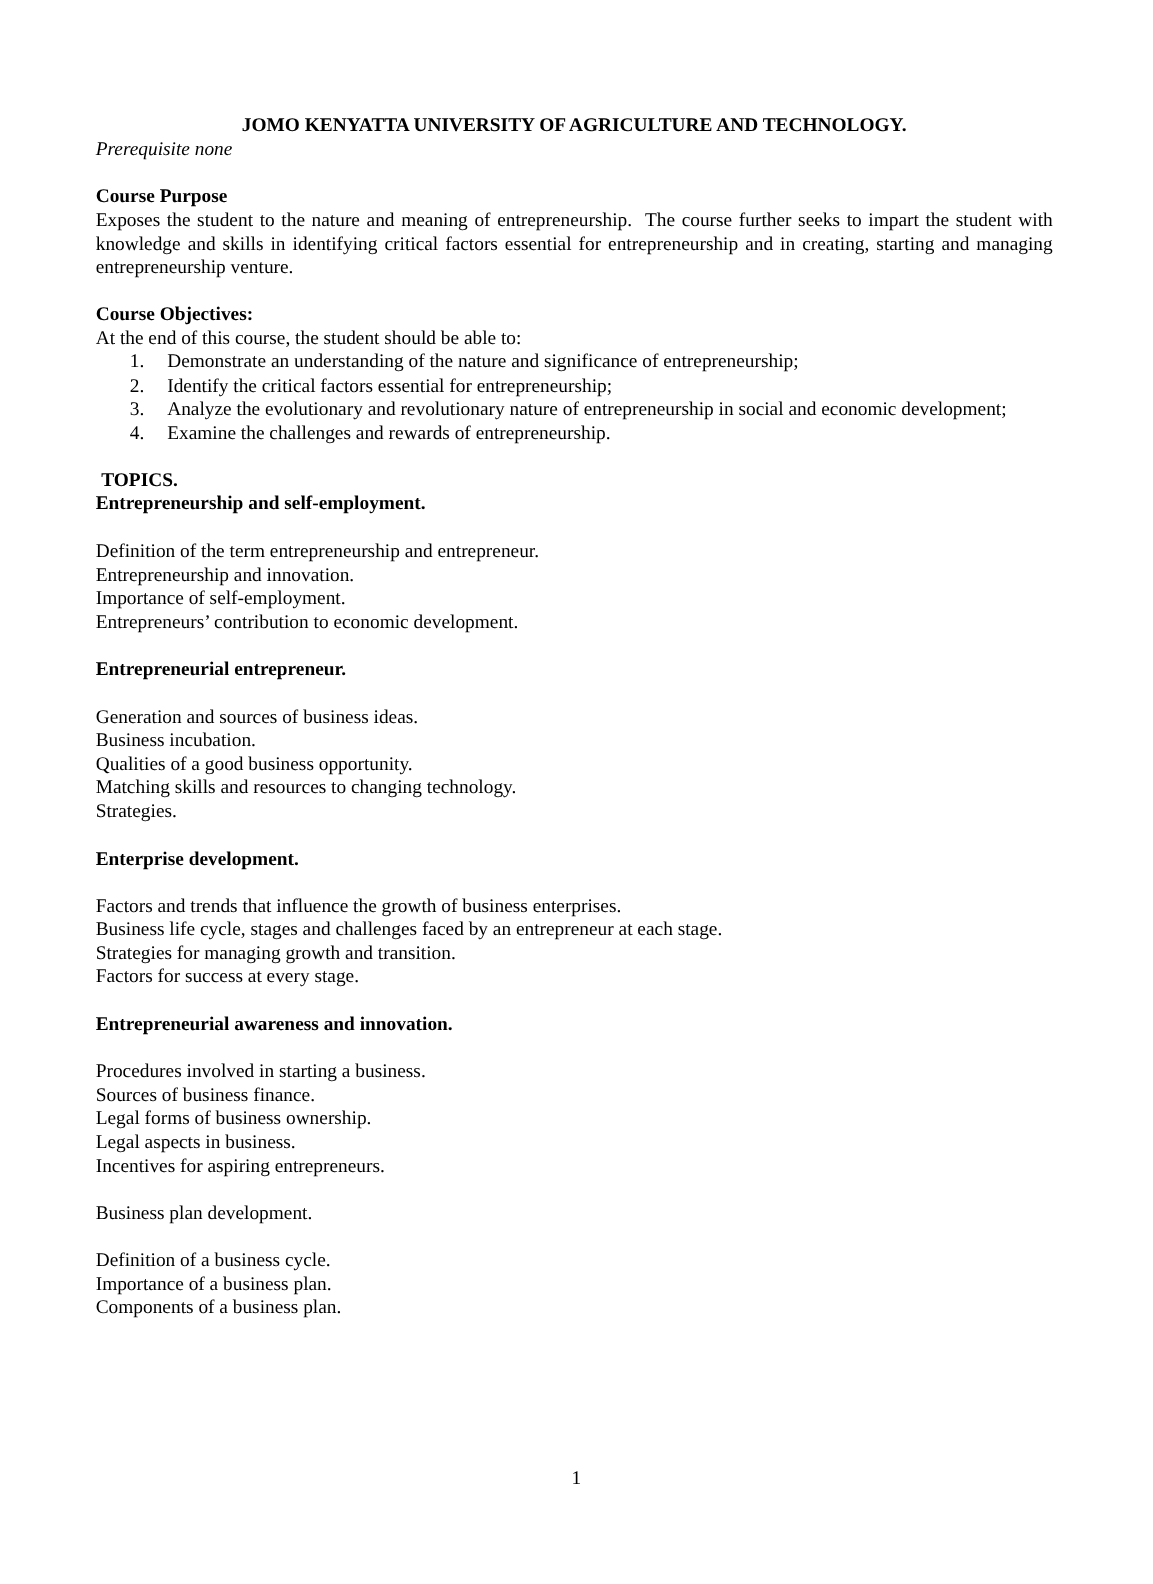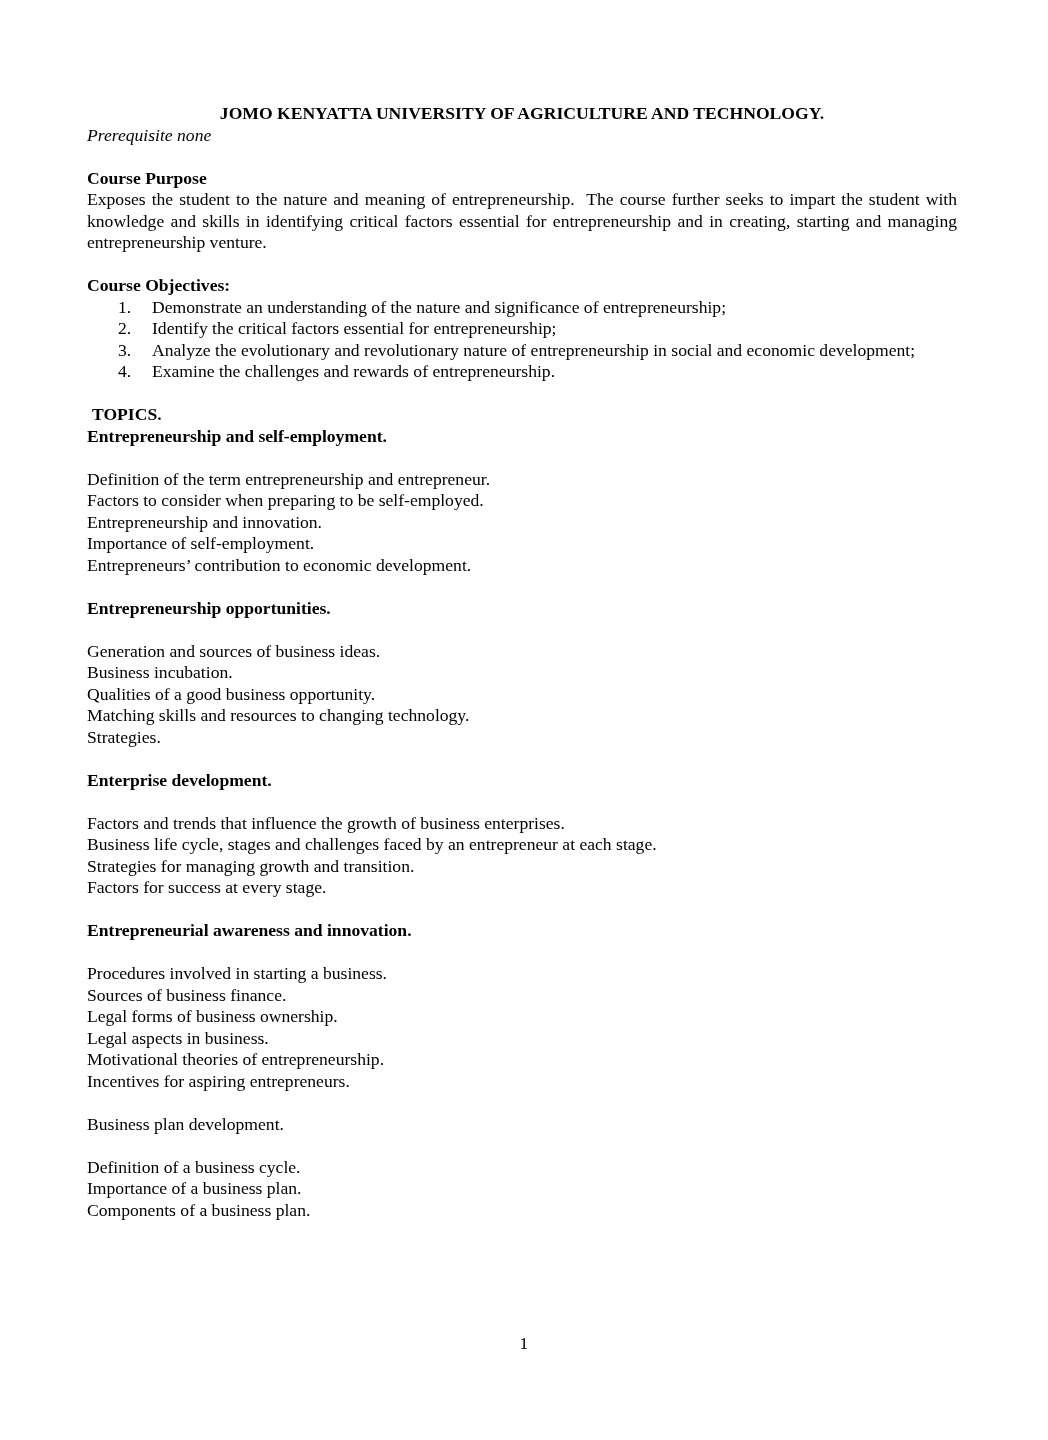--- a/index.html
+++ b/index.html
@@ -46,20 +46,21 @@
     <p class="t i">Prerequisite none</p>
 
     <div class="blank"></div>
 
     <p class="t b mt6">Course Purpose</p>
     <p class="t just">Exposes the student to the nature and meaning of entrepreneurship.  The course further seeks to impart the student with knowledge and skills in identifying critical factors essential for entrepreneurship and in creating, starting and managing entrepreneurship venture.</p>
 
     <div class="blank"></div>
 
     <p class="t b">Course Objectives:</p>
+    <p class="t">At the end of this course, the student should be able to:</p>
 
     <div class="obj-row">
       <span class="obj-num">1.</span>
       <span class="obj-text">Demonstrate an understanding of the nature and significance of entrepreneurship;</span>
     </div>
     <div class="obj-row">
       <span class="obj-num">2.</span>
       <span class="obj-text">Identify the critical factors essential for entrepreneurship;</span>
     </div>
     <div class="obj-row">
@@ -71,28 +72,27 @@
       <span class="obj-text">Examine the challenges and rewards of entrepreneurship.</span>
     </div>
 
     <div class="blank"></div>
 
     <p class="t b mt10 topics-h">TOPICS.</p>
 
     <p class="t b">Entrepreneurship and self-employment.</p>
     <div class="blank"></div>
     <p class="t">Definition of the term entrepreneurship and entrepreneur.</p>
-    <p class="t">Factors to consider when preparing to be self-employed.</p>
     <p class="t">Entrepreneurship and innovation.</p>
     <p class="t">Importance of self-employment.</p>
     <p class="t">Entrepreneurs’ contribution to economic development.</p>
 
     <div class="blank"></div>
 
-    <p class="t b mt4">Entrepreneurship opportunities.</p>
+    <p class="t b mt4">Entrepreneurial entrepreneur.</p>
     <div class="blank"></div>
     <p class="t">Generation and sources of business ideas.</p>
     <p class="t">Business incubation.</p>
     <p class="t">Qualities of a good business opportunity.</p>
     <p class="t">Matching skills and resources to changing technology.</p>
     <p class="t">Strategies.</p>
 
     <div class="blank"></div>
 
     <p class="t b">Enterprise development.</p>
@@ -103,21 +103,20 @@
     <p class="t">Factors for success at every stage.</p>
 
     <div class="blank"></div>
 
     <p class="t b">Entrepreneurial awareness and innovation.</p>
     <div class="blank"></div>
     <p class="t">Procedures involved in starting a business.</p>
     <p class="t">Sources of business finance.</p>
     <p class="t">Legal forms of business ownership.</p>
     <p class="t">Legal aspects in business.</p>
-    <p class="t">Motivational theories of entrepreneurship.</p>
     <p class="t">Incentives for aspiring entrepreneurs.</p>
 
     <div class="blank"></div>
 
     <p class="t">Business plan development.</p>
     <div class="blank"></div>
     <p class="t">Definition of a business cycle.</p>
     <p class="t">Importance of a business plan.</p>
     <p class="t">Components of a business plan.</p>
 

